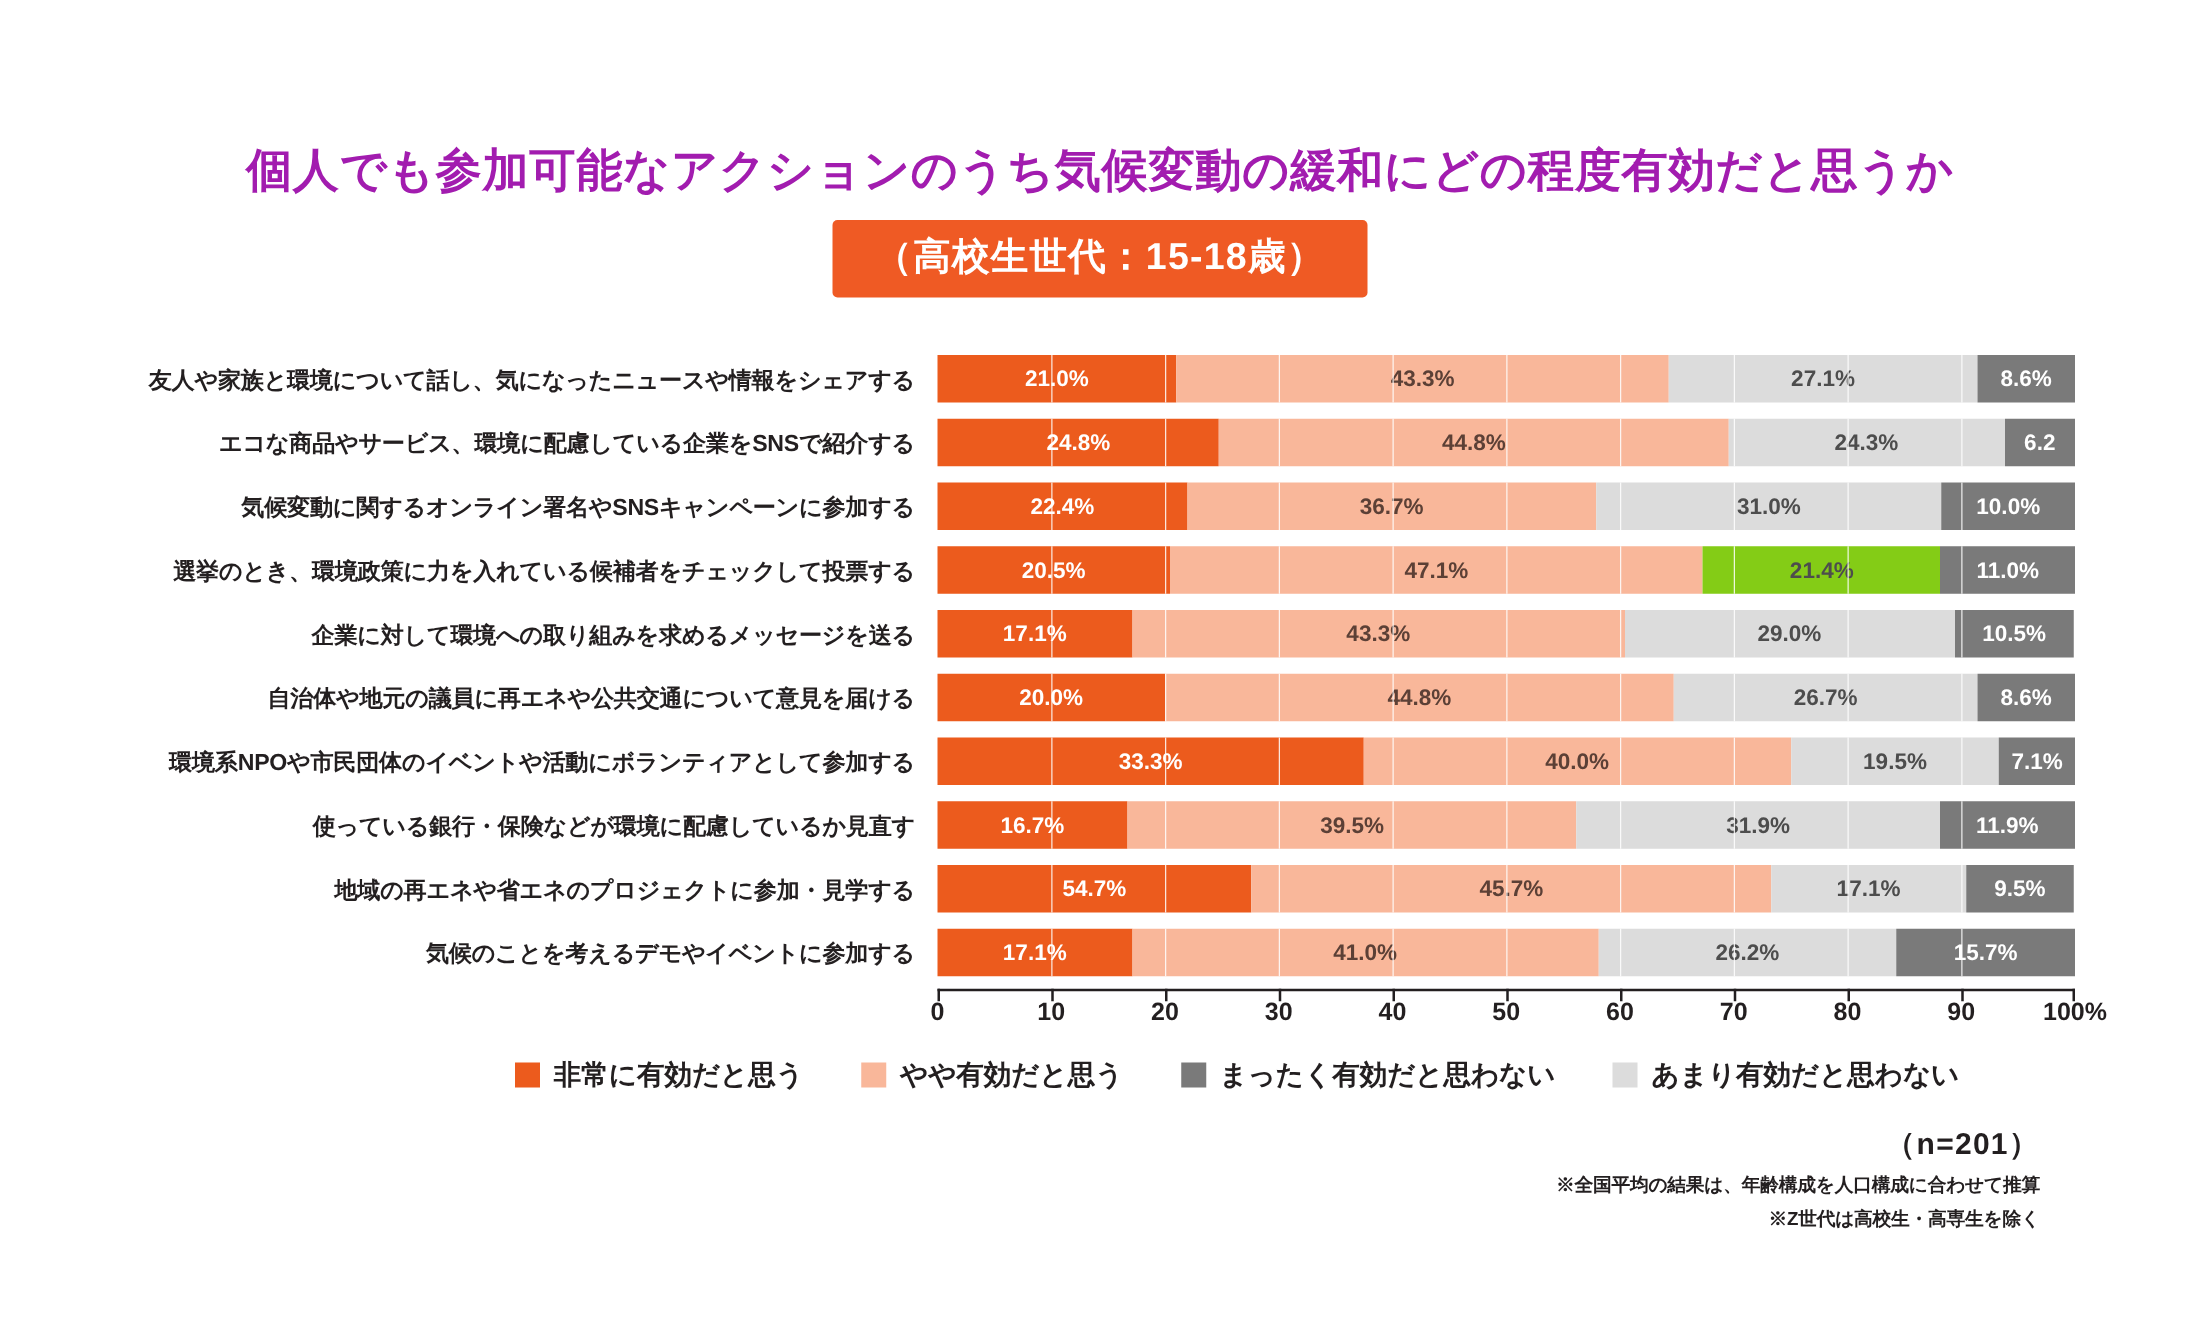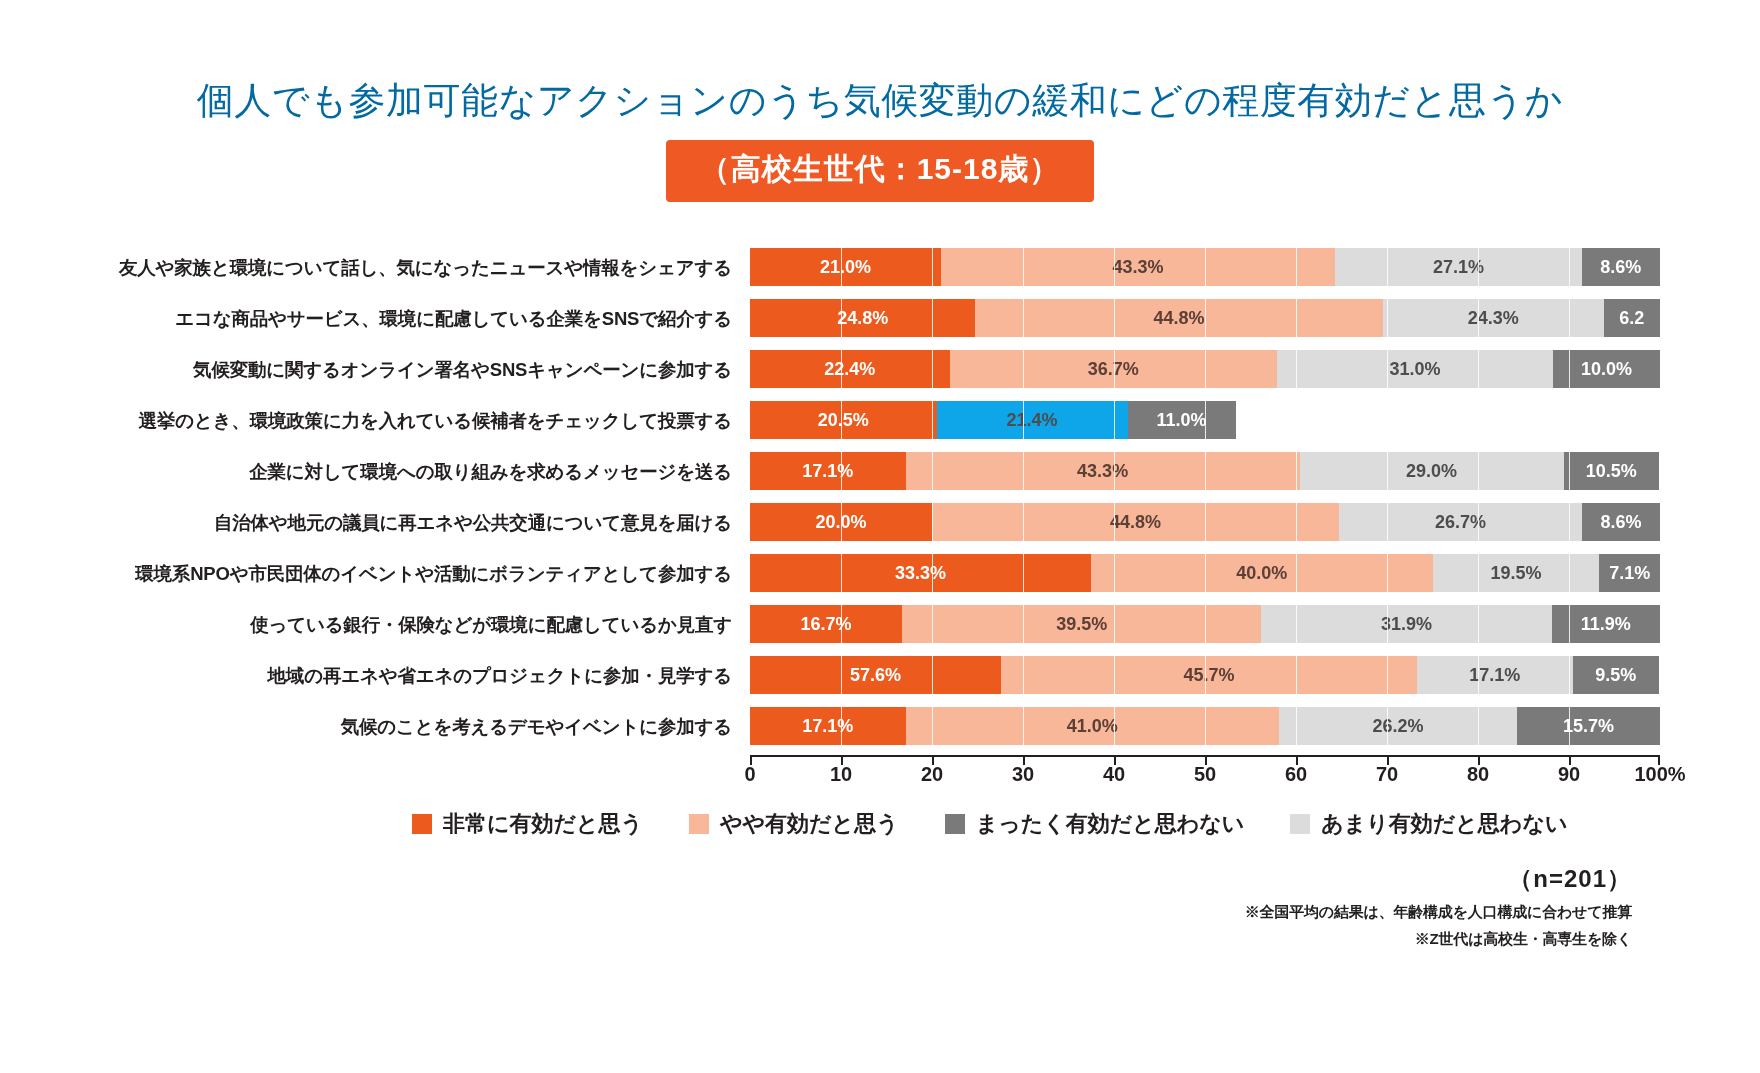--- a/index.html
+++ b/index.html
@@ -21,24 +21,25 @@
     box-sizing: border-box;
   }
 
   
   .title-block {
     text-align: center;
     padding-top: 78px;
   }
   .main-title {
     font-size: 37px;
-    font-weight: normal;
+    font-weight: bold;
     letter-spacing: 0.5px;
-    color: #0369a1;
+    color: #a21caf;
     line-height: 1.25;
+    margin-top: 36px;
   }
   .subtitle-wrap {
     margin-top: 16px;
   }
   .subtitle {
     display: inline-block;
     background: #ef5a24;
     color: #ffffff;
     font-size: 30px;
     font-weight: bold;
@@ -292,21 +293,24 @@
               <div class="gl" style="left: 819px;"></div>
             </div>
           </div>
         </div>
         <div class="row">
           <div class="row-label">選挙のとき、環境政策に力を入れている候補者をチェックして投票する</div>
           <div class="bar-wrap">
             <div class="seg s0" style="width: 186.55px; background: rgb(236, 91, 29);">
               <span>20.5%</span>
             </div>
-            <div class="seg s2" style="width: 191px; background: #0ea5e9;">
+            <div class="seg s1" style="width: 428.61px; background: rgb(249, 183, 154);">
+              <span>47.1%</span>
+            </div>
+            <div class="seg s2" style="width: 191px; background: #84cc16;">
               <span>21.4%</span>
             </div>
             <div class="seg s3" style="width: 108px; background: rgb(122, 122, 122);">
               <span>11.0%</span>
             </div>
             <div class="grid">
               <div class="gl" style="left: 91px;"></div>
               <div class="gl" style="left: 182px;"></div>
               <div class="gl" style="left: 273px;"></div>
               <div class="gl" style="left: 364px;"></div>
@@ -427,21 +431,21 @@
               <div class="gl" style="left: 637px;"></div>
               <div class="gl" style="left: 728px;"></div>
               <div class="gl" style="left: 819px;"></div>
             </div>
           </div>
         </div>
         <div class="row">
           <div class="row-label">地域の再エネや省エネのプロジェクトに参加・見学する</div>
           <div class="bar-wrap">
             <div class="seg s0" style="width: 251.16px; background: rgb(236, 91, 29);">
-              <span>57.6%</span>
+              <span>54.7%</span>
             </div>
             <div class="seg s1" style="width: 415.87px; background: rgb(249, 183, 154);">
               <span>45.7%</span>
             </div>
             <div class="seg s2" style="width: 155.61px; background: rgb(220, 220, 220);">
               <span>17.1%</span>
             </div>
             <div class="seg s3" style="width: 86.45px; background: rgb(122, 122, 122);">
               <span>9.5%</span>
             </div>

